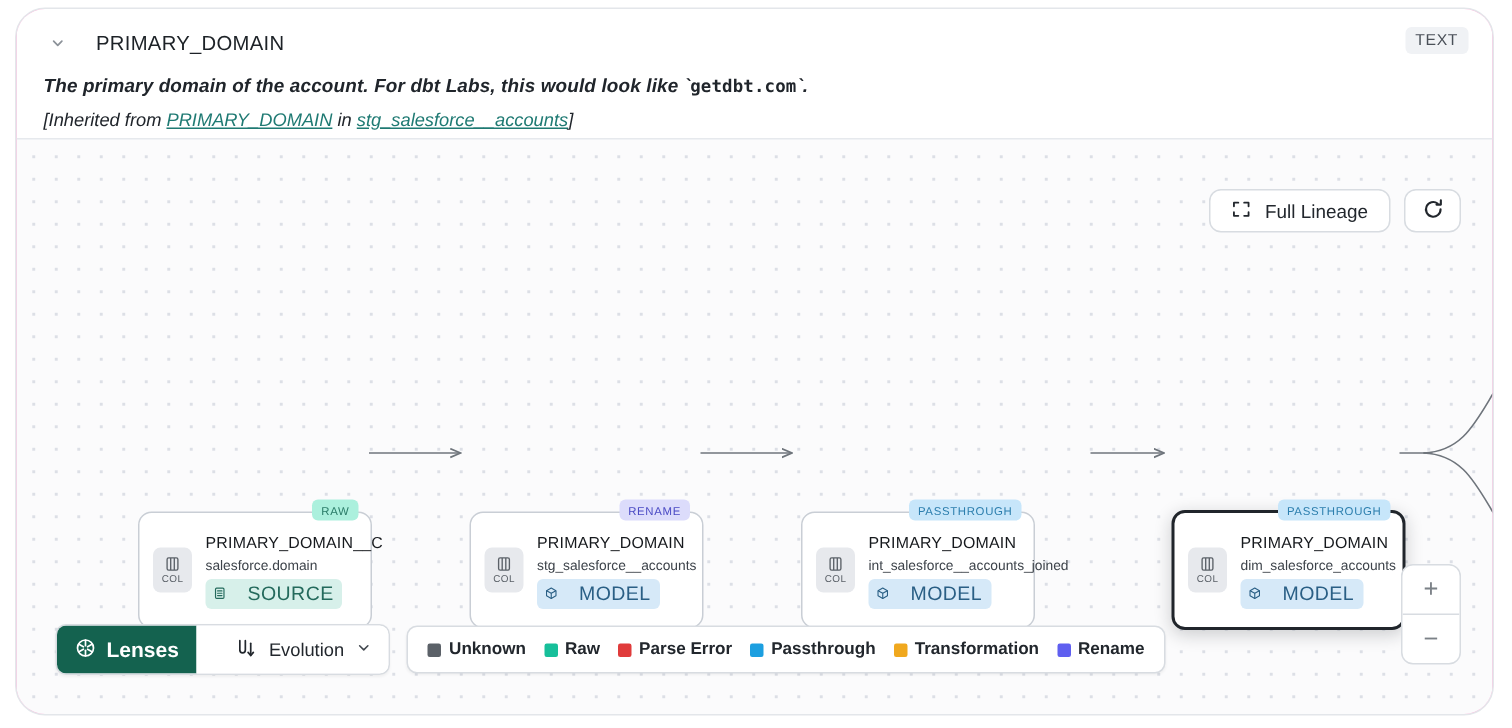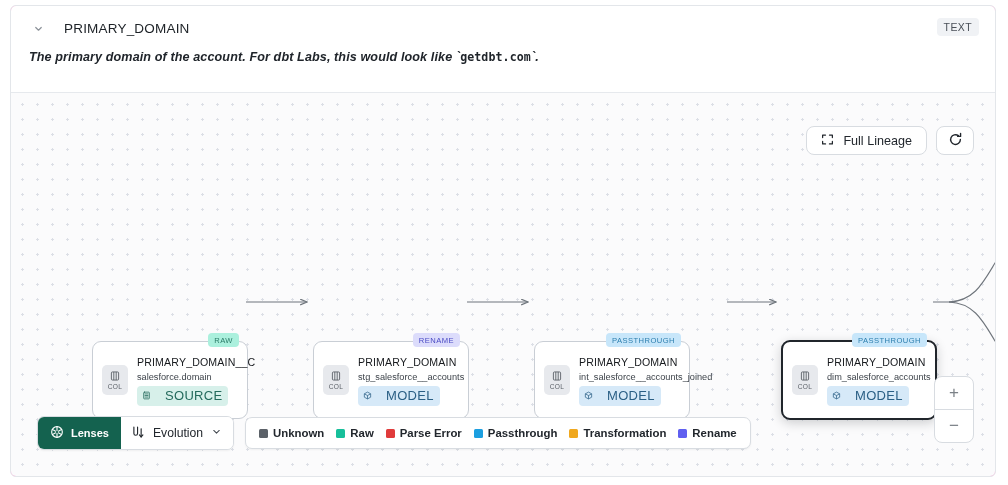--- a/index.html
+++ b/index.html
@@ -19,21 +19,21 @@
 
   
   .card {
     position: absolute;
     left: 10px;
     top: 5px;
     width: 986px;
     height: 472px;
     box-sizing: border-box;
     border: 1px solid #e3e6ea;
-    border-radius: 6px;
+    border-radius: 20px;
     background: #f9a8d4;
     overflow: hidden;
   }
 
   
   .header {
     position: relative;
     height: 86px;
     box-sizing: border-box;
     padding: 10px 18px 0 18px;
@@ -262,31 +262,31 @@
     background: #fff;
     box-shadow: 0 1px 2px rgba(0,0,0,.05);
   }
   .lens-btn {
     background: #14624f;
     color: #ffffff;
     display: flex;
     align-items: center;
     gap: 7px;
     padding: 0 12px;
-    font-size: 11px;
+    font-size: 14px;
     font-weight: 700;
     cursor: pointer;
   }
   .evo-btn {
     background: #ffffff;
     color: #22272d;
     display: flex;
     align-items: center;
     gap: 8px;
-    padding: 0 11px 0 10px;
+    padding: 0 11px 0 26px;
     font-size: 12.2px;
     cursor: pointer;
   }
   .legend {
     height: 32px;
     background: #ffffff;
     border: 1px solid #d8dce1;
     border-radius: 7px;
     display: flex;
     align-items: center;
@@ -320,20 +320,23 @@
             </svg>
         </div>
         <div class="col-title">PRIMARY_DOMAIN</div>
       </div>
       <div class="text-badge">TEXT</div>
 
       <div class="desc">
         <span>The primary domain of the account. For dbt Labs, this would look like `</span><span class="code">getdbt.com</span><span>`.</span>
       </div>
 
+      <div class="inherit">
+        <span>[Inherited from </span><a href="#">PRIMARY_DOMAIN</a><span> in </span><a href="#">stg_salesforce__accounts</a><span>]</span>
+      </div>
     </div>
 
     <div class="canvas">
 
       <div class="top-controls">
         <div class="ctrl-btn wide">
           <span>
             <svg width="13" height="13" viewBox="0 0 16 16" fill="none" stroke="#22272d" stroke-width="1.5" stroke-linecap="round" stroke-linejoin="round">
               <path d="M2 5.6 V2.6 H5.6"></path>
                 <path d="M10.4 2.6 H14 V5.6"></path>

